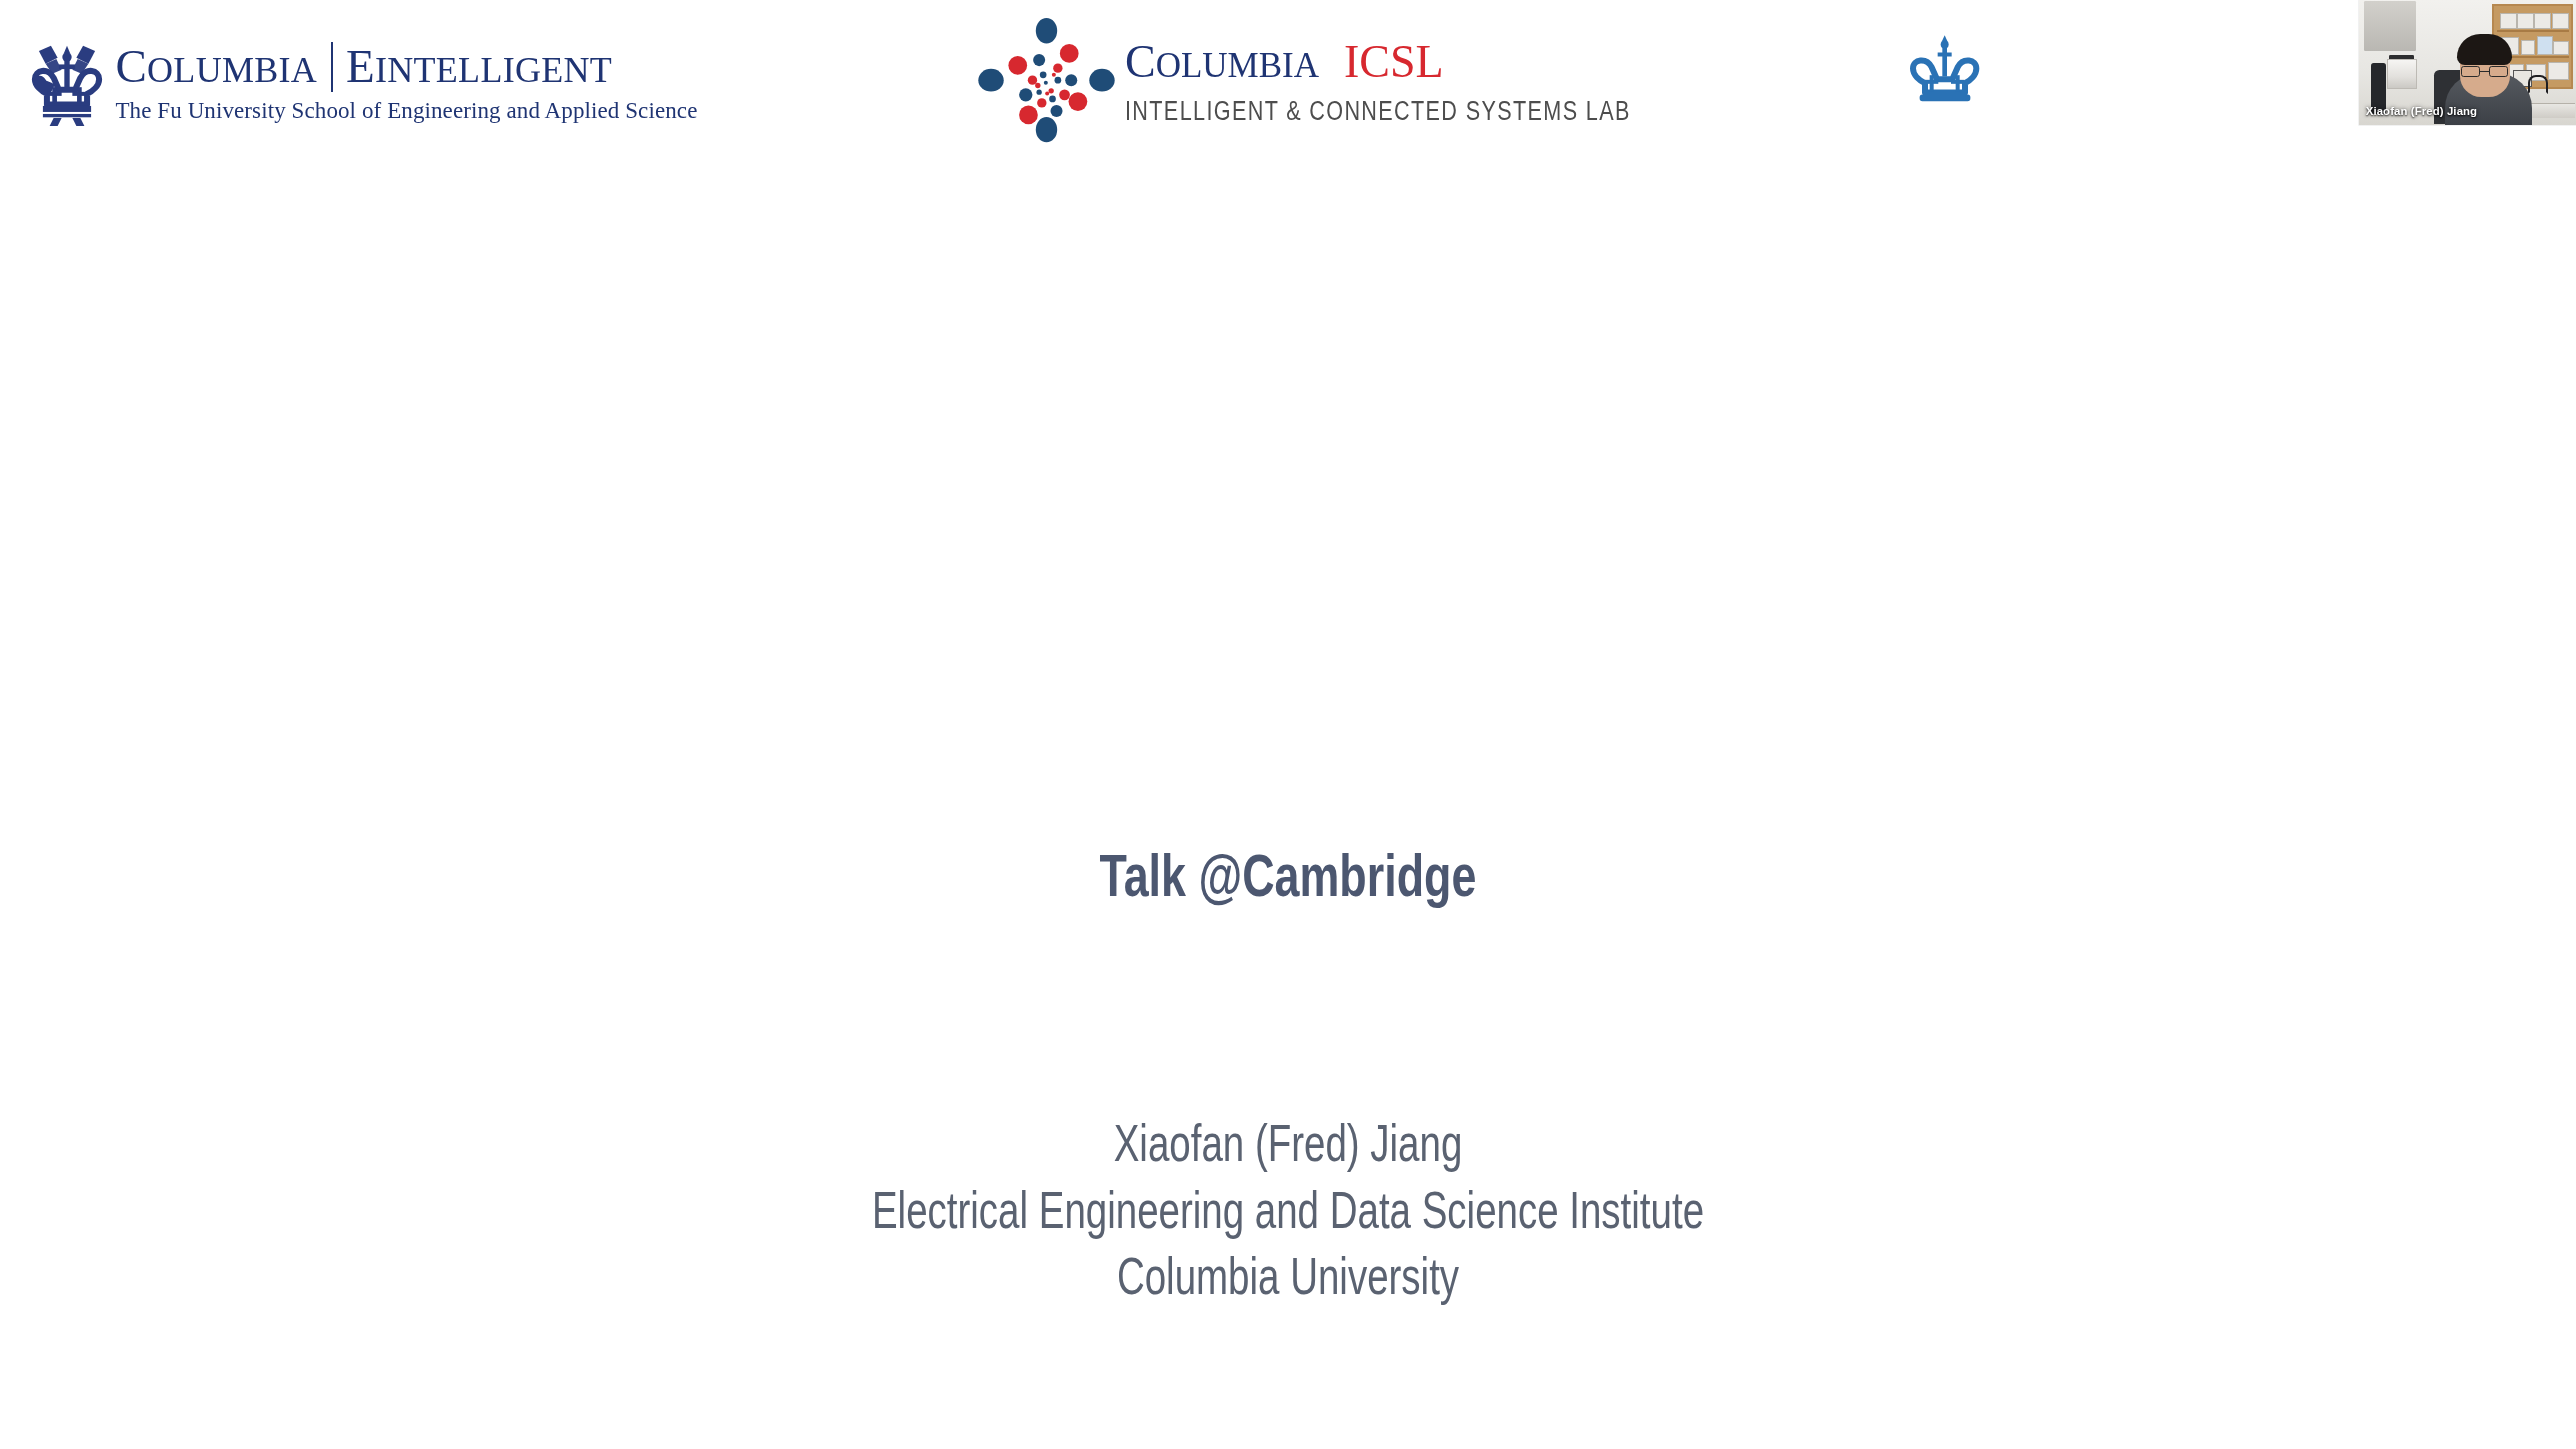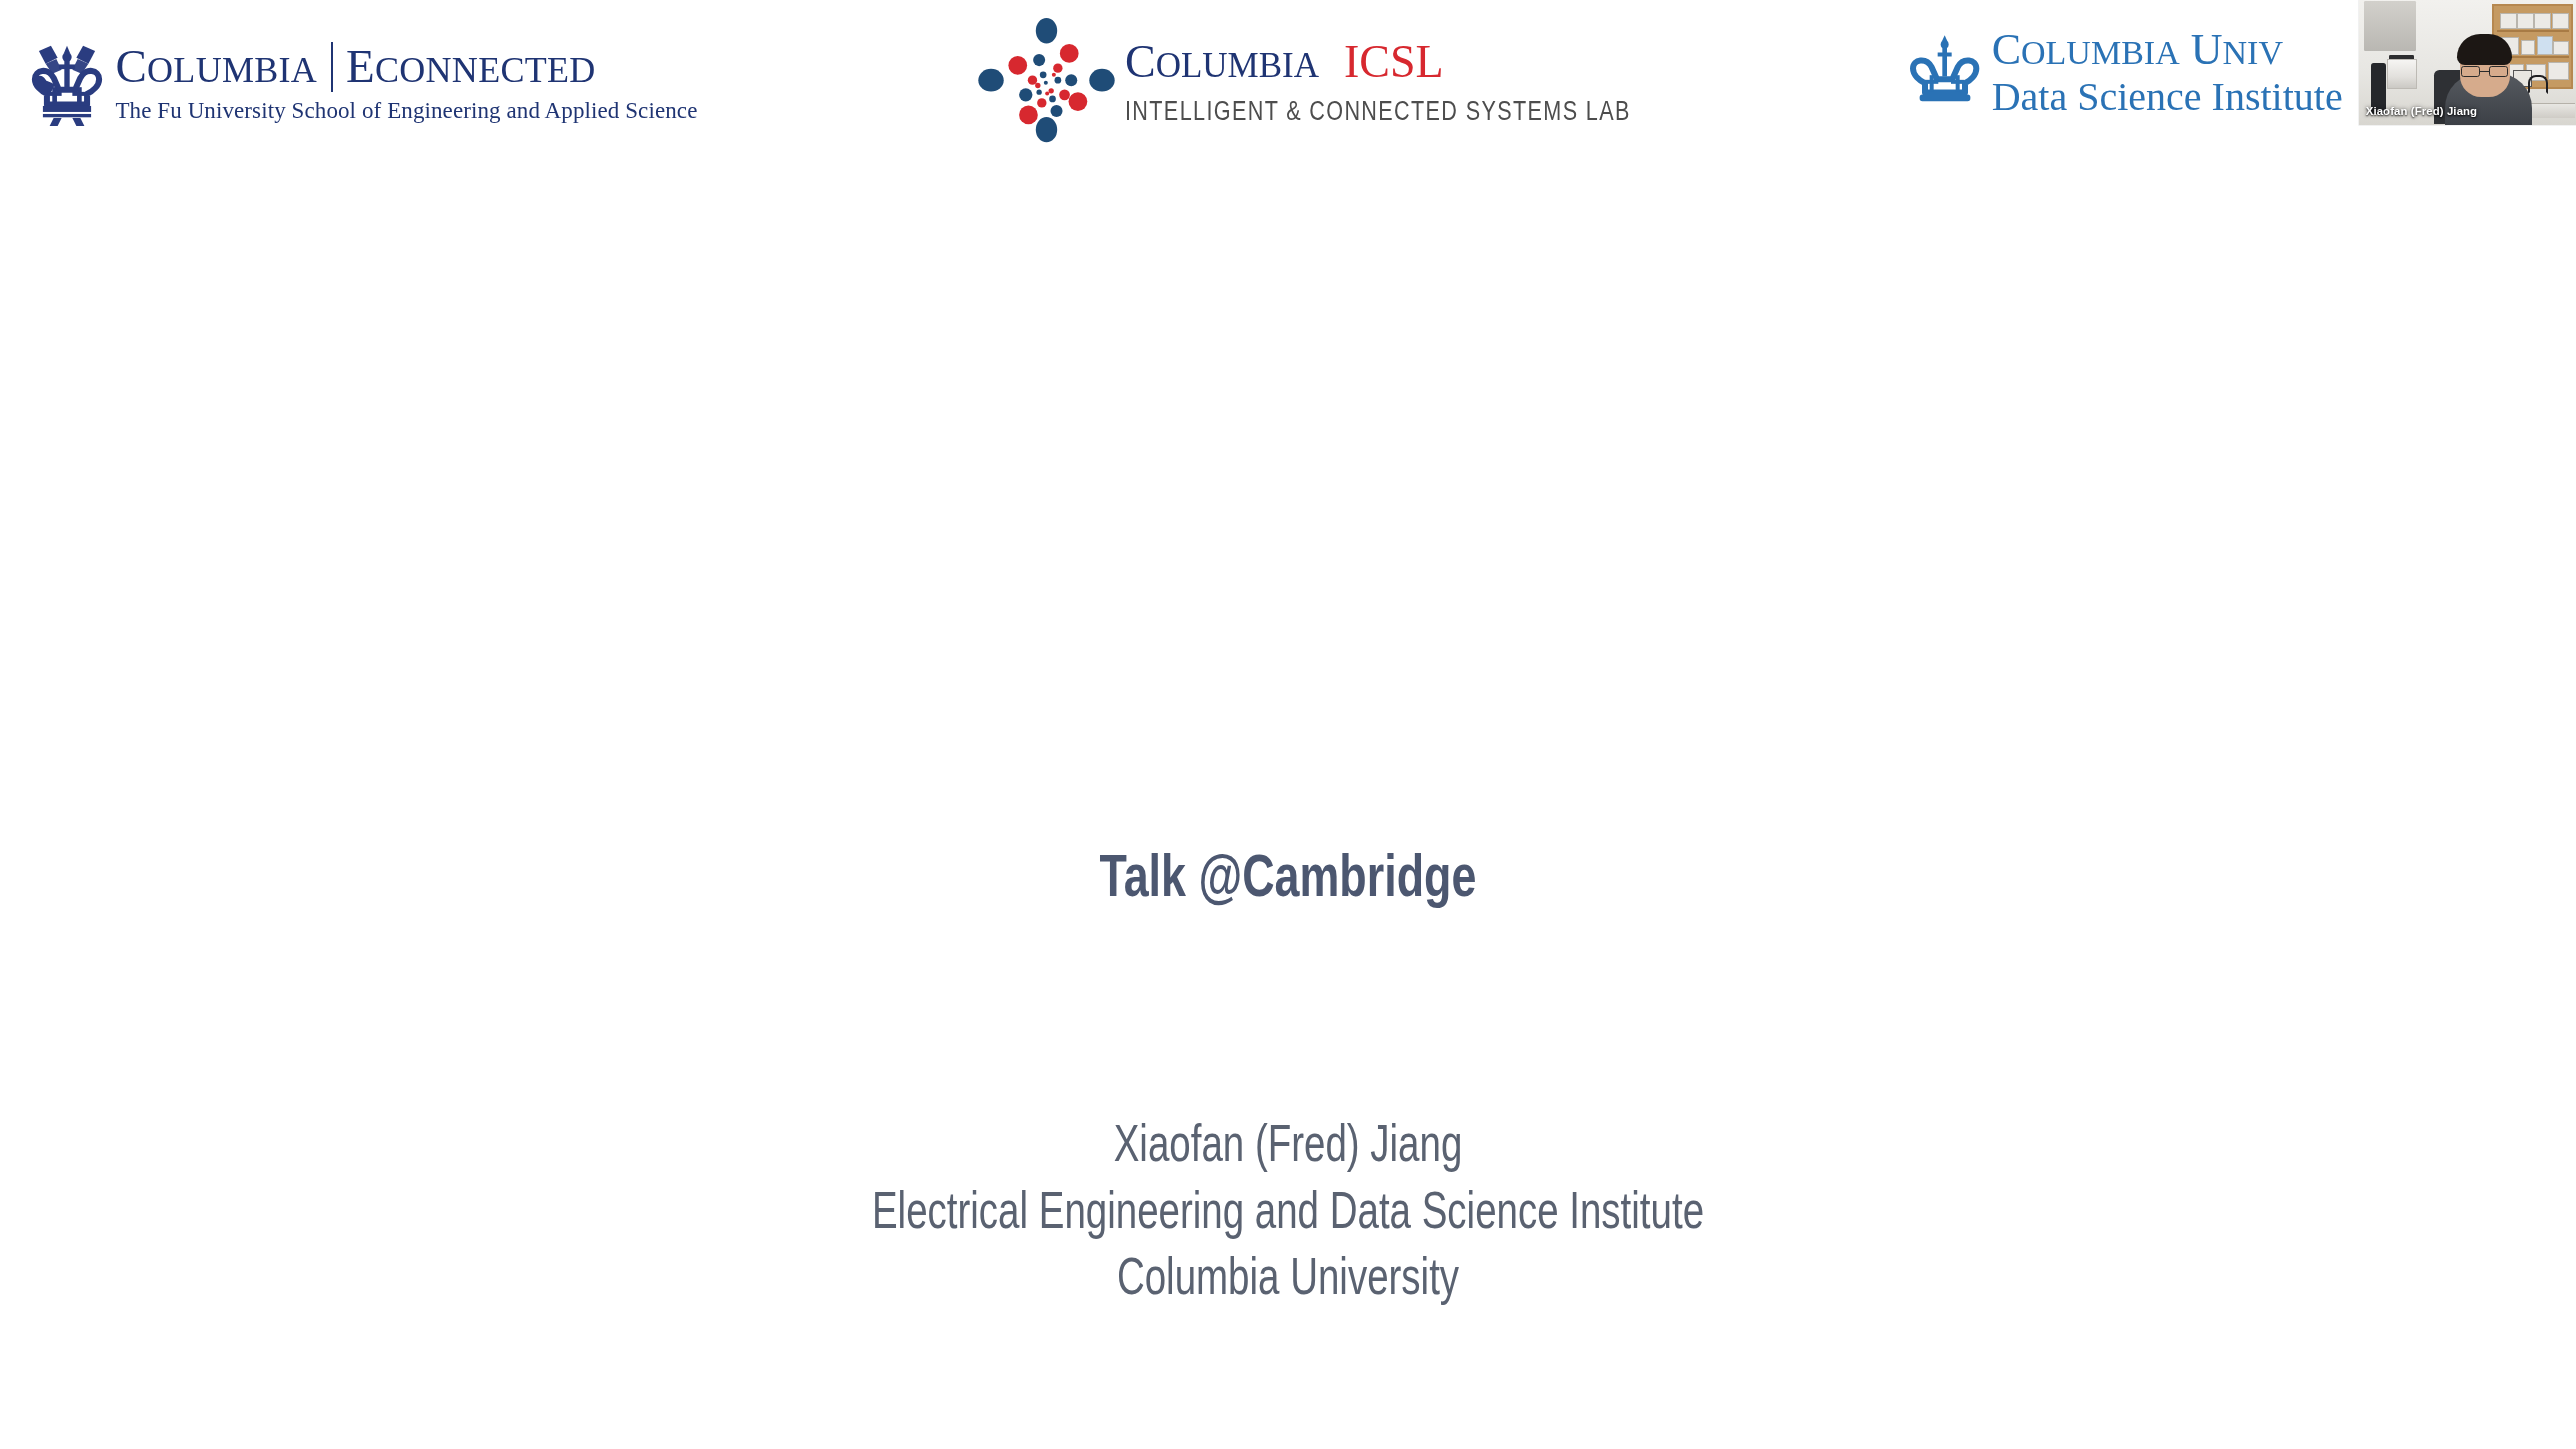--- a/index.html
+++ b/index.html
@@ -355,21 +355,21 @@
           <rect x="22" y="112" width="72" height="5"></rect>
 
           <path d="M38 118 L50 118 L44 130 L32 130 Z"></path>
           <path d="M78 118 L66 118 L72 130 L84 130 Z"></path>
         </g>
       </svg>
       <div class="eng-text">
         <div class="eng-wordmark">
           <span><span>C</span><span class="sc">OLUMBIA</span></span>
           <span class="eng-divider"></span>
-          <span><span>E</span><span class="sc">CONNECTED</span></span>
+          <span><span>E</span><span class="sc">INTELLIGENT</span></span>
         </div>
         <div class="eng-tagline">The Fu University School of Engineering and Applied Science</div>
       </div>
     </div>
 
     <div class="logo-icsl">
       <svg class="icsl-mark" viewBox="0 0 210 190">
         <g>
 
           <ellipse cx="105" cy="22" rx="16" ry="19" fill="#1F4C77"></ellipse>
@@ -425,24 +425,20 @@
                    C101 60 92 68 84 72 L84 86 L24 86 L24 72 C16 68 6 60 6 50 Z" fill="none" stroke="#2A72B5" stroke-width="9" stroke-linejoin="round"></path>
 
           <rect x="31" y="60" width="6" height="24"></rect>
           <rect x="24" y="67" width="20" height="6"></rect>
           <rect x="70" y="60" width="6" height="24"></rect>
           <rect x="63" y="67" width="20" height="6"></rect>
 
           <rect x="16" y="89" width="76" height="10" rx="4"></rect>
         </g>
       </svg>
-      <div class="dsi-text">
-        <div class="dsi-line1"><span>C</span><span class="sc">OLUMBIA</span> <span>U</span><span class="sc">NIV</span></div>
-        <div class="dsi-line2">Data Science Institute</div>
-      </div>
     </div>
 
   </div>
 
   <div class="webcam">
     <div class="webcam-scene">
       <div class="wc-wall"></div>
       <div class="wc-cabinet"></div>
       <div class="wc-shelf">
         <div class="wc-shelf-row" style="top:24px"></div>

